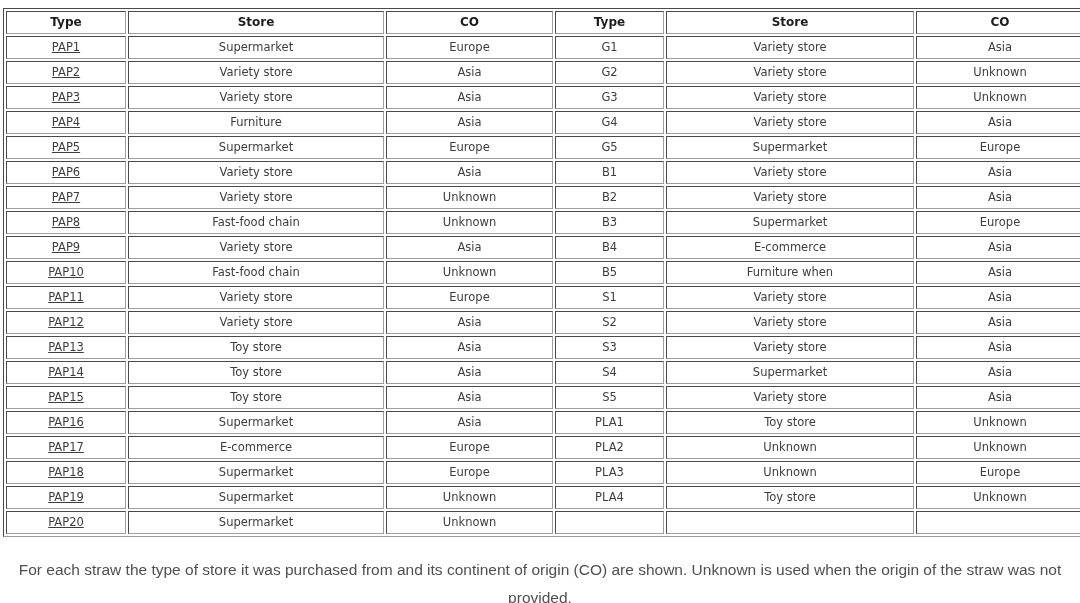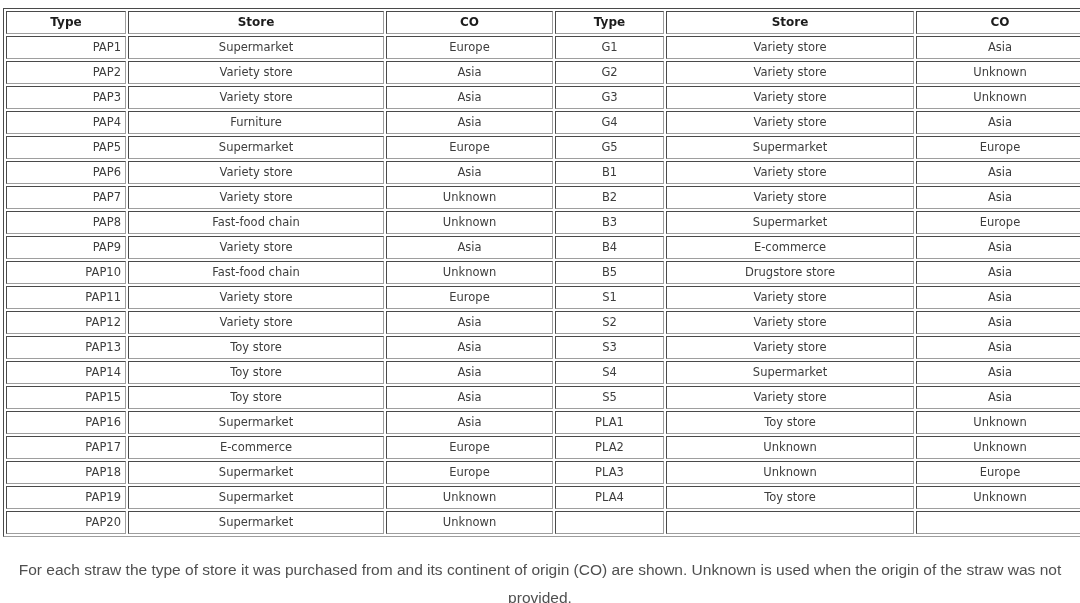--- a/index.html
+++ b/index.html
@@ -40,21 +40,22 @@
     font-weight: bold;
     color: #1c1c1c;
     text-align: center;
   }
   table.data-table td {
     font-size: 11.5px;
     color: #3d3d3d;
     text-align: center;
   }
   table.data-table td.col0 {
-    text-align: right;
+    text-align: center;
+    text-decoration: underline;
   }
   .caption {
     width: 1064px;
     margin: 19px auto 0 auto;
     text-align: center;
     font-family: "Liberation Sans", sans-serif;
     font-size: 15.5px;
     line-height: 28px;
     color: #4f4f4f;
   }
@@ -154,21 +155,21 @@
           <td class="col2">Asia</td>
           <td class="col3">B4</td>
           <td class="col4">E-commerce</td>
           <td class="col5">Asia</td>
         </tr>
         <tr>
           <td class="col0">PAP10</td>
           <td class="col1">Fast-food chain</td>
           <td class="col2">Unknown</td>
           <td class="col3">B5</td>
-          <td class="col4">Drugstore store</td>
+          <td class="col4">Furniture when</td>
           <td class="col5">Asia</td>
         </tr>
         <tr>
           <td class="col0">PAP11</td>
           <td class="col1">Variety store</td>
           <td class="col2">Europe</td>
           <td class="col3">S1</td>
           <td class="col4">Variety store</td>
           <td class="col5">Asia</td>
         </tr>

